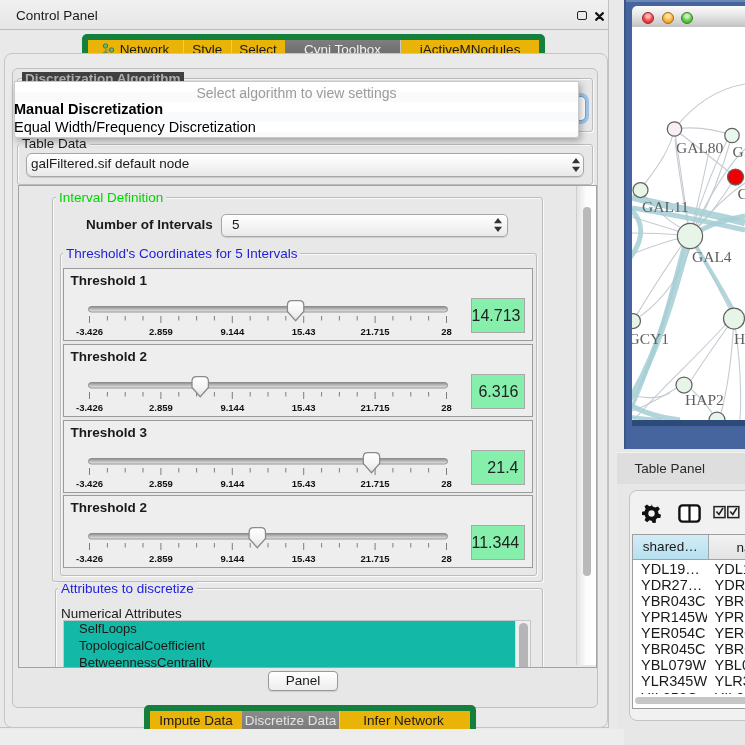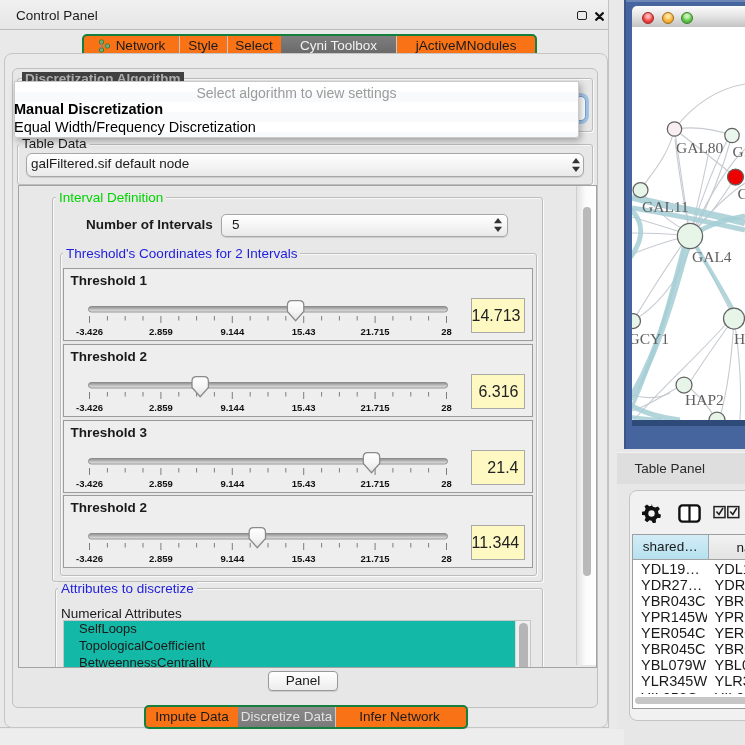--- a/index.html
+++ b/index.html
@@ -1,25 +1,25 @@
 <!DOCTYPE html>
 <html><head><meta charset="utf-8"><style>
 html,body{margin:0;padding:0}
 body{width:745px;height:745px;position:relative;background:#e9e9e9;font-family:"Liberation Sans",sans-serif;overflow:hidden;color:#1a1a1a}
 .abs{position:absolute}
 .etched{border:1px solid #bcbcbc;border-radius:3px;box-shadow:inset 1px 1px 0 rgba(255,255,255,.75),1px 1px 0 rgba(255,255,255,.75)}
 .gtitle{position:absolute;padding:0 3px;line-height:13px;font-size:13.5px;white-space:nowrap}
 .combo{position:absolute;background:linear-gradient(#ffffff,#f4f4f4 55%,#e9e9e9);border:1px solid #a6a6a6;border-radius:6px;box-shadow:0 1px 1px rgba(0,0,0,.12)}
-.tabbar{position:absolute;display:flex;background:#f97316;border:2px solid #15803d;border-radius:5px;box-shadow:0 1px 1px rgba(0,0,0,.15);overflow:hidden}
+.tabbar{position:absolute;display:flex;background:#eab308;border:6px solid #15803d;border-radius:5px;box-shadow:0 1px 1px rgba(0,0,0,.15);overflow:hidden}
 .tab{font-size:13.5px;display:flex;align-items:center;justify-content:center;color:#1a1a1a;white-space:nowrap}
 .tab.sep{border-left:1px solid #c9c9c9}
 .tab.active{background:linear-gradient(#7e7e7e,#676767);color:#f2f2f2;border-left:none}
 .thpanel{position:absolute;left:43.5px;width:468px;height:71px;background:#eeeeee;border:1px solid #9b9b9b}
 .thlabel{position:absolute;left:7px;top:4px;font-weight:bold;font-size:13.5px}
-.valbox{position:absolute;left:407px;top:29px;width:47px;height:33px;background:#fef9c3;border:1px solid #a9a9a9;font-size:16px;line-height:33px;text-align:right;padding-right:5px;color:#222}
+.valbox{position:absolute;left:407px;top:29px;width:47px;height:33px;background:#86efac;border:1px solid #a9a9a9;font-size:16px;line-height:33px;text-align:right;padding-right:5px;color:#222}
 </style></head>
 <body>
 
 <div class="abs" style="left:0;top:0;width:608px;height:727px;background:#e9e9e9;border-right:1px solid #c2c2c2;border-bottom:1px solid #c2c2c2"></div>
 
 <div class="abs" style="left:0;top:0;width:608px;height:29px;background:linear-gradient(#f0f0f0,#e6e6e6);border-bottom:1px solid #bcbcbc"></div>
 <div class="abs" style="left:16px;top:8px;font-size:13.5px">Control Panel</div>
 <div class="abs" style="left:577px;top:10.5px;width:7.5px;height:7.5px;border:1.4px solid #222;border-radius:2px"></div>
 <svg class="abs" style="left:595px;top:11.5px" width="9" height="9" viewBox="0 0 9 9">
     <path d="M1.2 1.2 L7.8 7.8 M7.8 1.2 L1.2 7.8" stroke="#111" stroke-width="2.3" stroke-linecap="round"></path>
@@ -70,21 +70,21 @@
   <div class="gtitle" style="left:37px;top:5px;background:#e8e8e8;color:#00d400">Interval Definition</div>
   <div class="abs" style="left:67px;top:31px;font-size:13.5px;font-weight:bold">Number of Intervals</div>
   <div class="combo" style="left:202px;top:28px;width:285px;height:21px;border-radius:5px"></div>
   <div class="abs" style="left:213px;top:31px;font-size:13.5px">5</div>
   <svg class="abs" style="left:473px;top:31px" width="12" height="16" viewBox="0 0 12 16">
       <path d="M6 1 L10 6.2 L2 6.2 Z" fill="#333"></path>
       <path d="M6 15 L10 9.8 L2 9.8 Z" fill="#333"></path>
     </svg>
 
   <div class="etched abs" style="left:41px;top:67px;width:475px;height:321px"></div>
-  <div class="gtitle" style="left:44px;top:61px;background:#e8e8e8;color:#2121dd">Threshold's Coordinates for 2 Intervals</div>
+  <div class="gtitle" style="left:44px;top:61px;background:#e8e8e8;color:#2121dd">Threshold's Coordinates for 5 Intervals</div>
 
   <div class="thpanel" style="top:82px">
 <div class="thlabel">Threshold 1</div>
 <svg style="position:absolute;left:0;top:0" width="468" height="71" viewBox="0 0 468 71">
 <defs>
           <linearGradient id="thg" x1="0" y1="0" x2="0" y2="1">
             <stop offset="0" stop-color="#ffffff"></stop>
             <stop offset=".55" stop-color="#f4f4f4"></stop>
             <stop offset="1" stop-color="#e2e2e2"></stop>
           </linearGradient>

